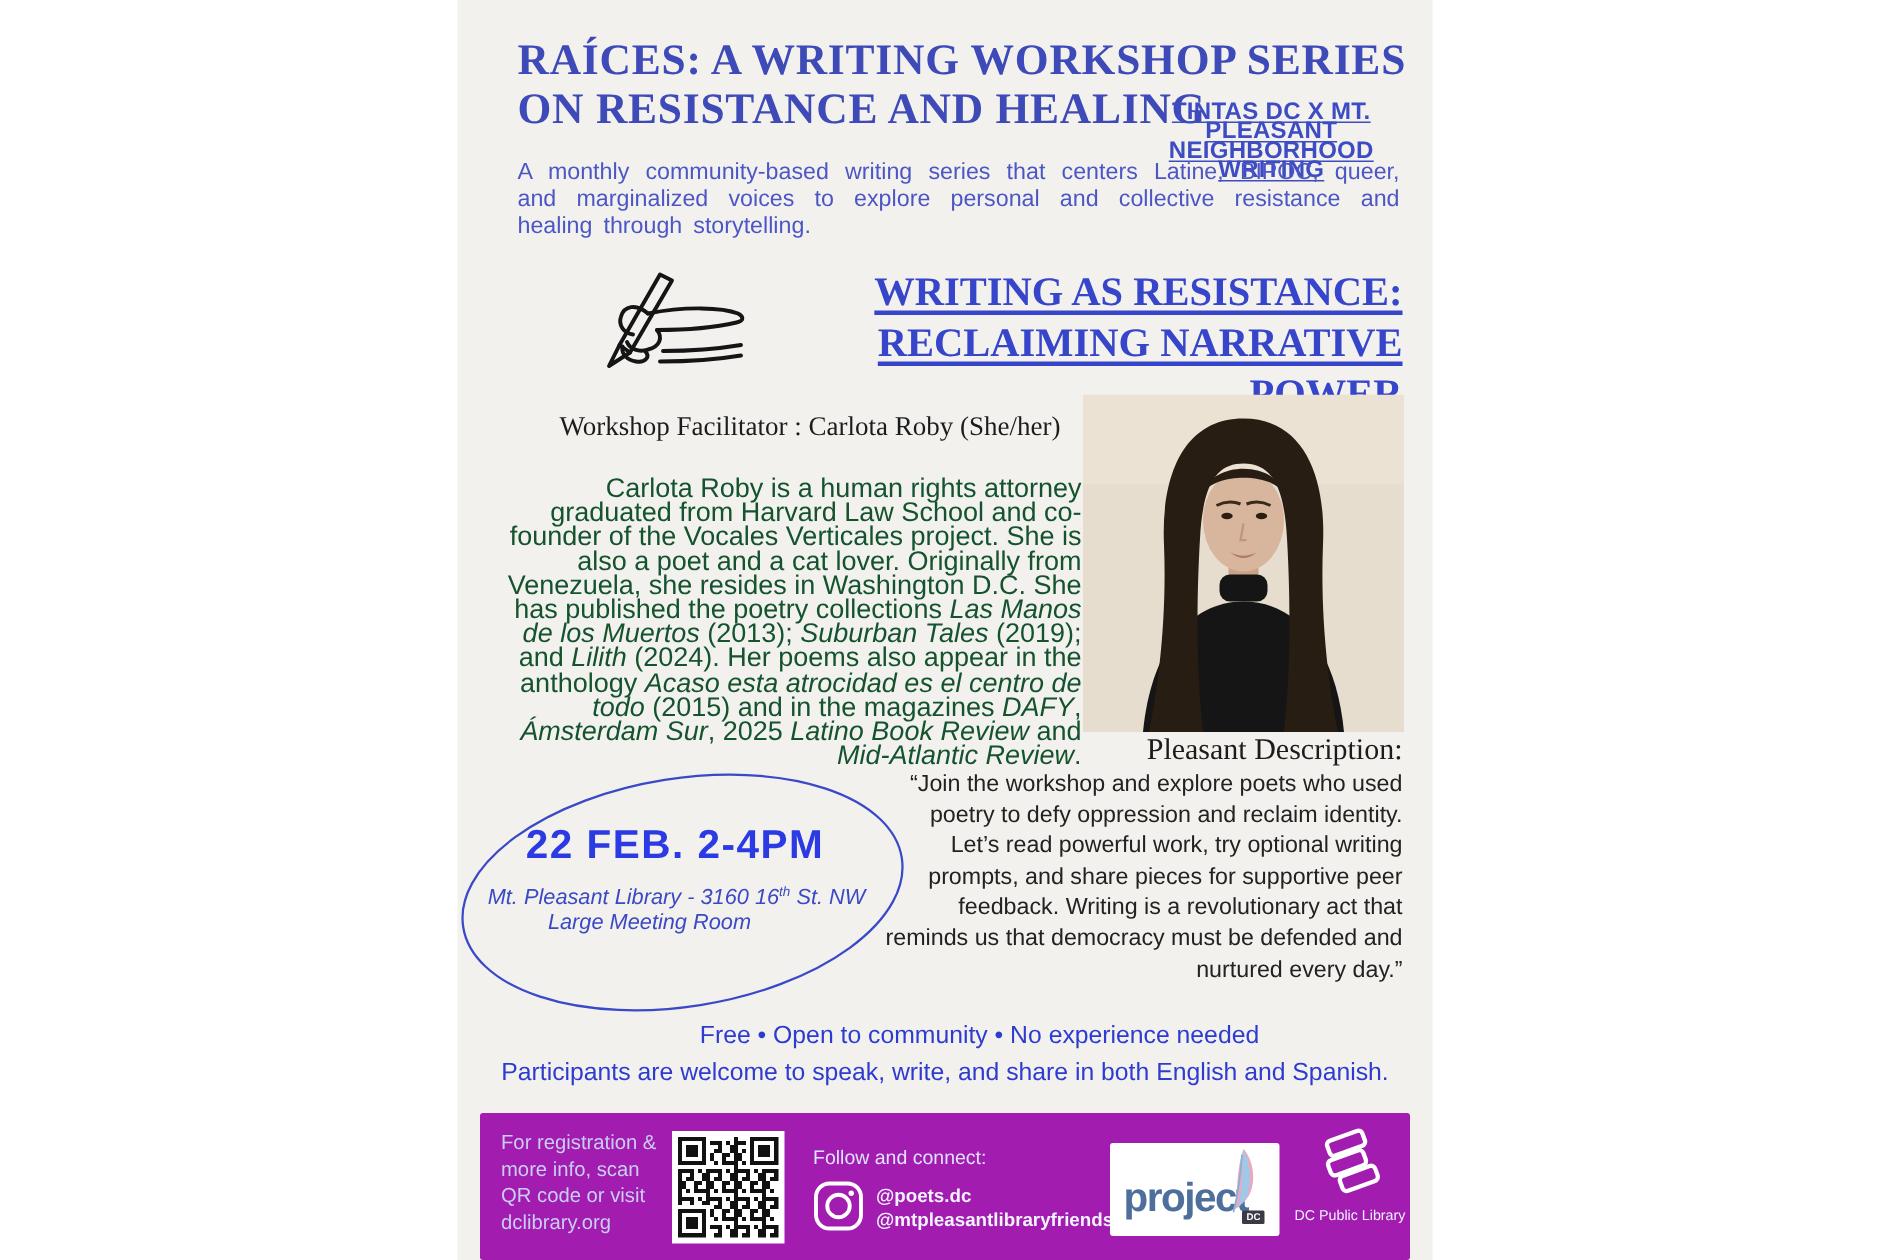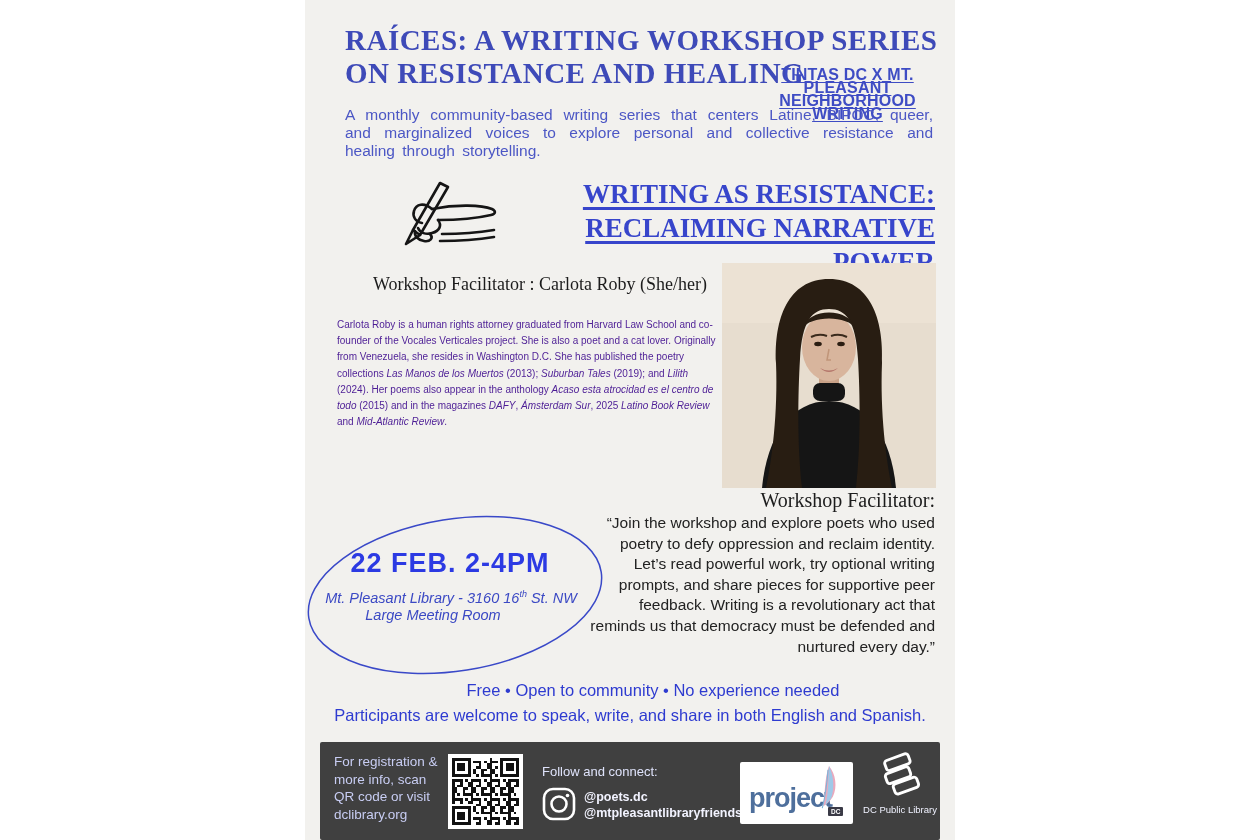--- a/index.html
+++ b/index.html
@@ -18,22 +18,22 @@
          line-height:18px;color:#4c57c5;text-align:justify;word-spacing:3px;font-weight:500;}
 
   
   .hand{position:absolute;left:76px;top:178px;width:118px;height:70px;}
   .session{position:absolute;left:200px;top:177px;width:430px;margin:0;text-align:right;
            font-family:"Liberation Serif", serif;font-weight:600;font-size:27px;line-height:34px;
            color:#3745cb;}
   .session span{text-decoration:underline;text-decoration-thickness:2.5px;text-underline-offset:4px;}
   .facilitator{position:absolute;left:60px;top:274px;width:350px;text-align:center;
                font-family:"Liberation Serif", serif;font-size:18px;color:#1c1c1c;}
-  .bio{position:absolute;left:32px;top:317px;width:384px;margin:0;font-size:10px;
-       line-height:16.2px;color:#4c1d95;}
+  .bio{position:absolute;left:32px;top:317px;width:384px;margin:0;font-size:18px;
+       line-height:16.2px;color:#14532d;text-align:right;}
 
   
   .photo{position:absolute;left:417px;top:263px;width:214px;height:225px;overflow:hidden;}
   .photo svg{display:block;}
 
   
   .desc-head{position:absolute;left:300px;top:489px;width:330px;text-align:right;
              font-family:"Liberation Serif", serif;font-size:20px;color:#1c1c1c;}
   .quote{position:absolute;left:283px;top:513px;width:347px;margin:0;text-align:right;
          font-size:15.5px;line-height:20.6px;color:#222222;font-weight:500;}
@@ -48,21 +48,21 @@
   .room{position:absolute;left:0px;top:607px;width:256px;text-align:center;
         font-size:14.5px;font-style:italic;font-weight:500;color:#3b49c4;}
 
   
   .free{position:absolute;left:0;top:681px;width:650px;text-align:center;
         font-size:16.5px;font-weight:500;color:#2e3bd0;padding-left:23px;}
   .parts{position:absolute;left:0;top:706px;width:650px;text-align:center;
          font-size:16.5px;font-weight:500;color:#2e3bd0;}
 
   
-  .footer{position:absolute;left:15px;top:742px;width:620px;height:98px;background:#404040;
+  .footer{position:absolute;left:15px;top:742px;width:620px;height:98px;background:#a21caf;
           border-radius:2px;}
   .reginfo{position:absolute;left:14px;top:11px;width:110px;font-size:13.5px;line-height:17.5px;
            color:#c8cdf3;font-weight:500;}
   .qr{position:absolute;left:128px;top:12px;width:75px;height:75px;background:#ffffff;
       box-sizing:border-box;padding:4px;}
   .qr svg{display:block;width:67px;height:67px;}
   .follow{position:absolute;left:222px;top:22px;font-size:13px;color:#dfe3fb;font-weight:500;}
   .ig{position:absolute;left:222px;top:45px;width:34px;height:34px;}
   .handles{position:absolute;left:264px;top:47px;font-size:12.5px;font-weight:bold;
            color:#f2f3ff;line-height:16px;}
@@ -129,21 +129,21 @@
         <path d="M109 73 q8 -3 16 1" stroke="#3a2a1c" stroke-width="2" fill="none"></path>
         <ellipse cx="96" cy="81" rx="3.8" ry="2.2" fill="#2b1d12"></ellipse>
         <ellipse cx="119" cy="81" rx="3.8" ry="2.2" fill="#2b1d12"></ellipse>
         <path d="M107 86 l-2 11 l4 0" stroke="#c09579" stroke-width="1.5" fill="none"></path>
         <path d="M98 105 q9 5 18 0 q-9 8 -18 0 Z" fill="#b5766b"></path>
         <path d="M107 16 C66 16 52 56 54 100 C56 150 50 196 44 225 L80 225 C75 180 76 130 78 96 C80 58 90 46 107 46 C124 46 134 58 136 96 C138 130 139 180 134 225 L170 225 C164 196 158 150 160 100 C162 56 148 16 107 16 Z" fill="#281d12"></path>
         <path d="M80 66 C86 44 128 44 134 66 C126 52 88 52 80 66 Z" fill="#281d12"></path>
       </svg>
     </div>
 
-    <div class="desc-head">Workshop Facilitator:</div>
+    <div class="desc-head">Pleasant Description:</div>
     <p class="quote">“Join the workshop and explore poets who used poetry to defy oppression and reclaim identity. Let’s read powerful work, try optional writing prompts, and share pieces for supportive peer feedback. Writing is a revolutionary act that reminds us that democracy must be defended and nurtured every day.”</p>
 
     <svg class="oval" width="320" height="190" viewBox="0 0 320 190">
       <ellipse cx="156" cy="92" rx="148" ry="76" transform="rotate(-9 156 92)" fill="none" stroke="#3a49c8" stroke-width="1.5"></ellipse>
     </svg>
     <div class="date">22 FEB. 2-4PM</div>
     <div class="loc"><span>Mt. Pleasant Library - 3160 16</span><sup>th</sup><span> St. NW</span></div>
     <div class="room">Large Meeting Room</div>
 
     <div class="free">Free • Open to community • No experience needed</div>

